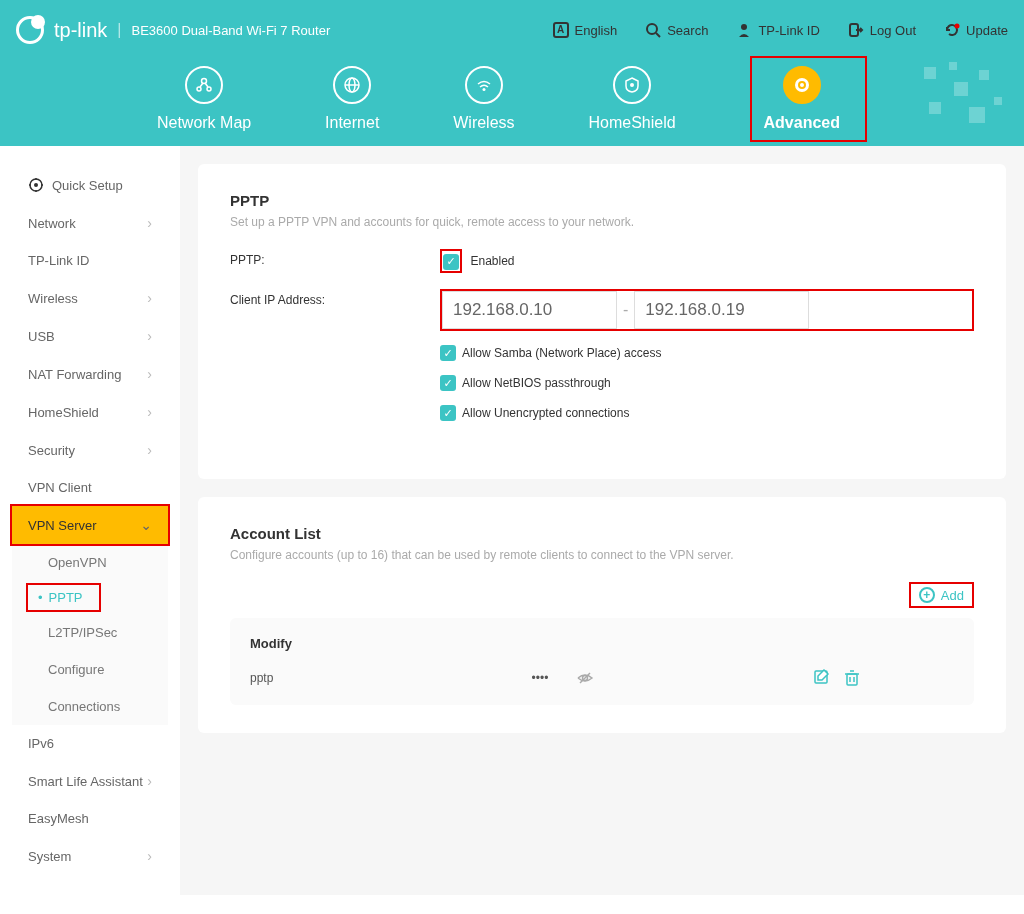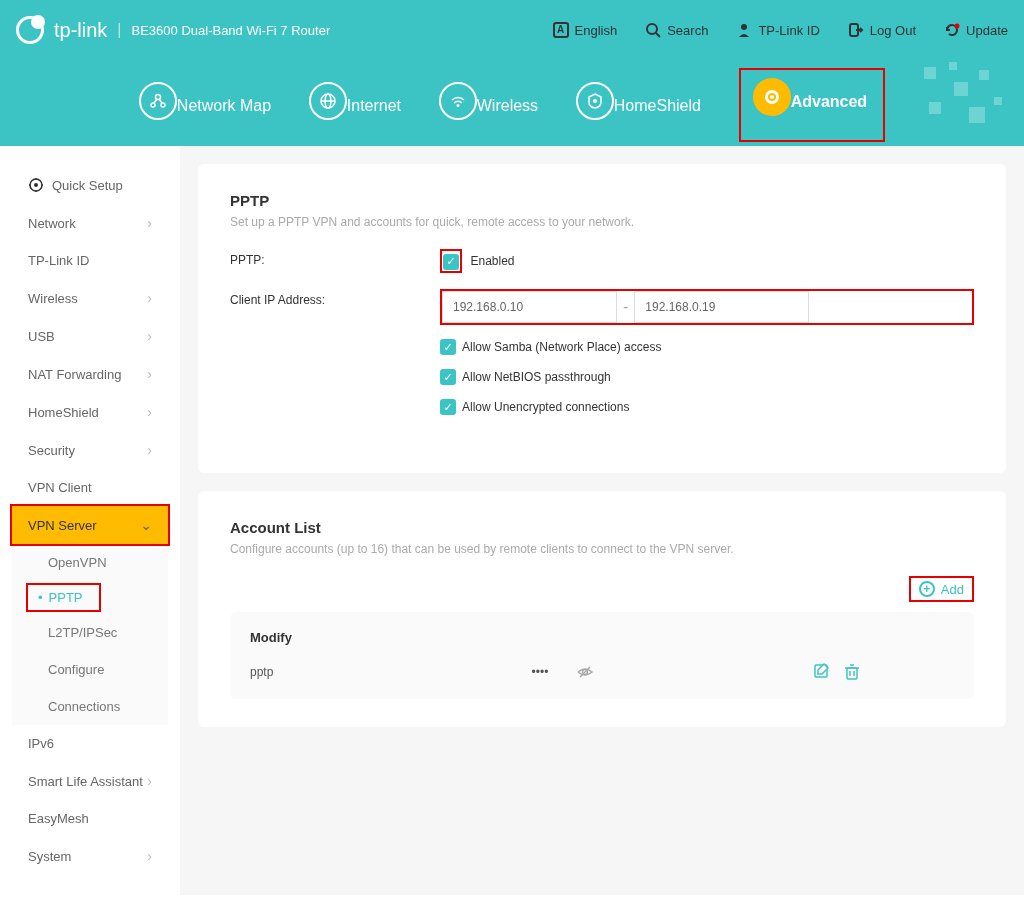--- a/index.html
+++ b/index.html
@@ -12,25 +12,25 @@
     .logo-mark { width: 28px; height: 28px; border: 3px solid #fff; border-radius: 50%; position: relative; }
     .logo-mark::after { content: ""; position: absolute; width: 14px; height: 14px; background: #fff; border-radius: 50%; top: -4px; right: -4px; }
     .logo-text { color: #fff; font-size: 20px; font-weight: 400; }
     .divider { color: rgba(255,255,255,0.6); margin: 0 10px; }
     .device-name { color: #fff; font-size: 13px; }
     .header-top-right { margin-left: auto; display: flex; gap: 28px; align-items: center; }
     .top-link { color: #333; font-size: 13px; display: flex; align-items: center; gap: 6px; cursor: pointer; }
     .top-icon { width: 16px; height: 16px; display: inline-block; border: 2px solid #333; border-radius: 3px; font-size: 10px; text-align: center; line-height: 12px; font-weight: bold; }
     
     .main-tabs { display: flex; justify-content: space-around; padding: 0 120px; height: 86px; }
-    .tab-item { display: flex; align-items: center; color: #fff; cursor: pointer; padding-top: 6px; }
+    .tab-item { display: flex; flex-direction: column; align-items: center; color: #fff; cursor: pointer; padding-top: 6px; }
     .tab-circle { width: 38px; height: 38px; border: 2px solid #fff; border-radius: 50%; display: flex; align-items: center; justify-content: center; margin-bottom: 10px; }
     .tab-item.active .tab-circle { background: #ffbb00; border: 2px solid #ffbb00; }
     .tab-item.active { font-weight: bold; }
-    .tab-highlight { border: 2px solid #e60000; padding: 2px 16px 6px 12px; position: relative; top: -4px; margin-top: 12px; }
+    .tab-highlight { border: 2px solid #e60000; padding: 2px 25px 6px 12px; position: relative; top: -4px; }
     
     
     .deco-squares { position: absolute; right: 10px; top: 62px; width: 100px; height: 80px; }
     .deco-squares span { position: absolute; background: rgba(255,255,255,0.25); }
     
     
     .content { display: flex; }
     .sidebar { width: 180px; background: #fff; padding: 20px 12px; }
     .side-item { display: flex; align-items: center; justify-content: space-between; padding: 11px 16px; color: #666; font-size: 13px; cursor: pointer; }
     .side-item .chevron { color: #bbb; font-size: 14px; }
@@ -46,21 +46,21 @@
     .card { background: #fff; border-radius: 6px; padding: 28px 32px; margin-bottom: 18px; }
     .card h3 { color: #333; font-size: 15px; margin-bottom: 6px; }
     .card .desc { color: #aaa; font-size: 12px; margin-bottom: 20px; }
     .form-row { display: flex; align-items: flex-start; margin-bottom: 16px; justify-content: center; }
     .form-label { width: 210px; font-size: 12px; color: #333; padding-top: 4px; }
     .form-ctrl { flex: 1; }
     .checkbox-box { width: 16px; height: 16px; background: #3cc4c4; border-radius: 3px; display: inline-flex; align-items: center; justify-content: center; color: #fff; font-size: 11px; margin-right: 6px; vertical-align: middle; }
     .checkbox-highlight { border: 2px solid #e60000; display: inline-block; padding: 1px; margin-right: 4px; vertical-align: middle; }
     .checkbox-highlight .checkbox-box { margin-right: 0; }
     .ip-row { display: flex; align-items: center; }
-    .ip-input { border: 1px solid #ddd; padding: 8px 10px; font-size: 12px; width: 175px; color: #666; }
+    .ip-input { border: 1px solid #ddd; padding: 8px 10px; font-size: 17px; width: 175px; color: #666; }
     .ip-dash { padding: 0 6px; color: #aaa; }
     .ip-highlight { border: 2px solid #e60000; }
     .check-line { display: flex; align-items: center; margin: 14px 0; font-size: 12px; }
     
     .add-row { text-align: right; margin-bottom: 10px; }
     .add-btn { display: inline-flex; align-items: center; gap: 6px; color: #3cc4c4; font-size: 13px; cursor: pointer; border: 2px solid #e60000; padding: 3px 8px; }
     .plus-circle { width: 16px; height: 16px; border: 2px solid #3cc4c4; border-radius: 50%; display: inline-flex; align-items: center; justify-content: center; font-size: 12px; font-weight: bold; }
     
     .table-box { background: #fafafa; border-radius: 6px; padding: 18px 20px; }
     .table-head { display: flex; font-size: 13px; font-weight: bold; color: #333; margin-bottom: 18px; }

